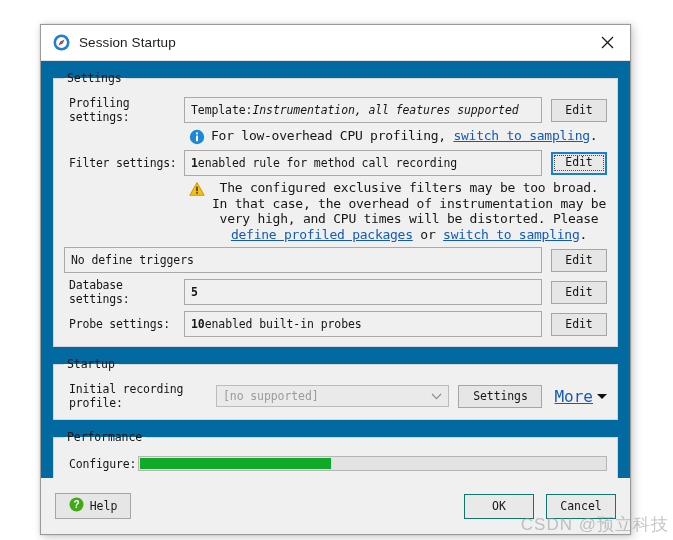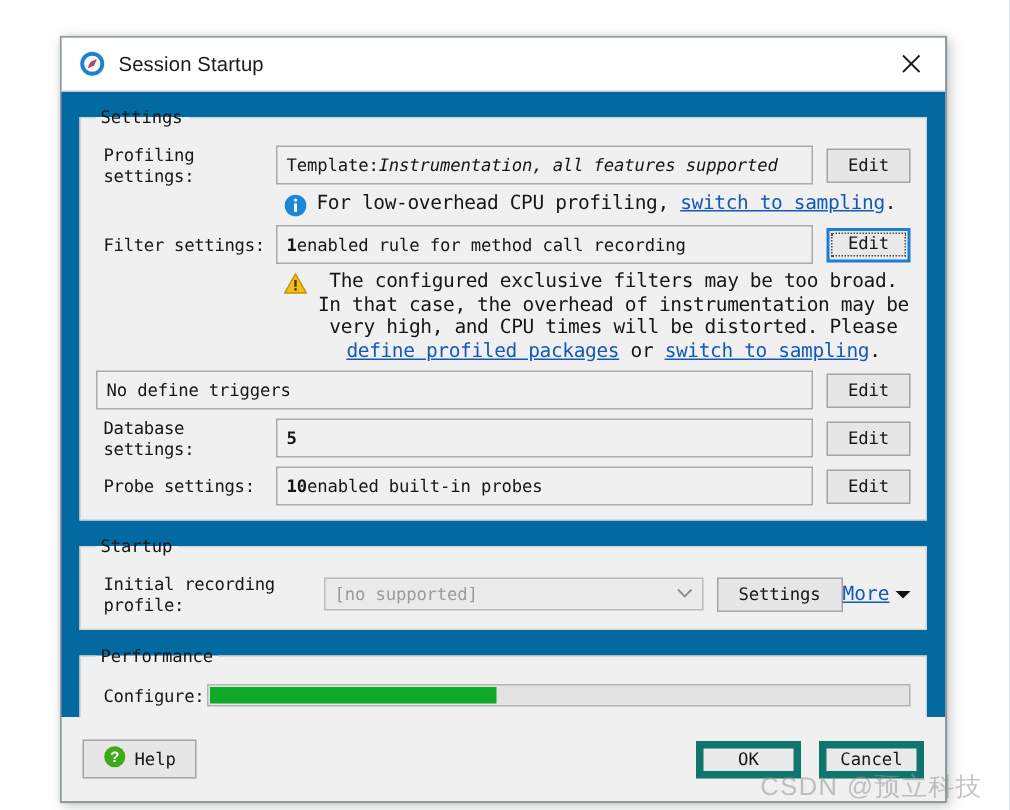--- a/index.html
+++ b/index.html
@@ -150,23 +150,24 @@
     justify-content: space-between;
     padding: 0 6px;
     font-size: 11.5px;
     color: #9b9b9b;
     box-sizing: border-box;
     letter-spacing: -0.1px;
   }
   .select .chev { color:#9b9b9b; font-size: 10px; }
   .btn.wide { min-width: 84px; }
   .morelink {
+    margin-left: 12px;
     flex: 0 0 auto;
     display: flex; align-items: center;
-    font-size: 13px;
+    font-size: 16px;
   }
   .morelink .arrow {
     margin-left: 4px;
     width: 0; height: 0;
     border-left: 5px solid transparent;
     border-right: 5px solid transparent;
     border-top: 5px solid #101010;
   }
 
   
@@ -210,30 +211,30 @@
   .btn-help {
     height: 26px; min-width: 76px;
     background: #e6e6e6; border: 1px solid #a5a5a5;
     display:flex; align-items:center; justify-content:center;
     gap: 6px; font-size: 11.5px; color:#161616; cursor: default;
     padding: 0 10px; box-sizing: border-box;
   }
   .footer-spacer { flex: 1 1 auto; }
   .btn-ok, .btn-cancel {
     height: 25px; min-width: 70px;
-    background: #e9e9e9; border: 5px solid #0f766e;
+    background: #e9e9e9; border: 1px solid #0f766e;
     display:flex; align-items:center; justify-content:center;
     font-size: 11.5px; color:#161616; cursor: default;
     margin-left: 12px; box-sizing: border-box;
   }
 
   
   .watermark {
     position: absolute;
-    right: 18px; bottom: 4px;
+    right: 4px; bottom: 4px;
     font-family: "Liberation Sans", sans-serif;
     font-size: 17px;
     color: rgba(150,150,150,0.55);
     letter-spacing: 1px;
     pointer-events: none;
     white-space: nowrap;
   }
 </style>
 </head>
 <body>

